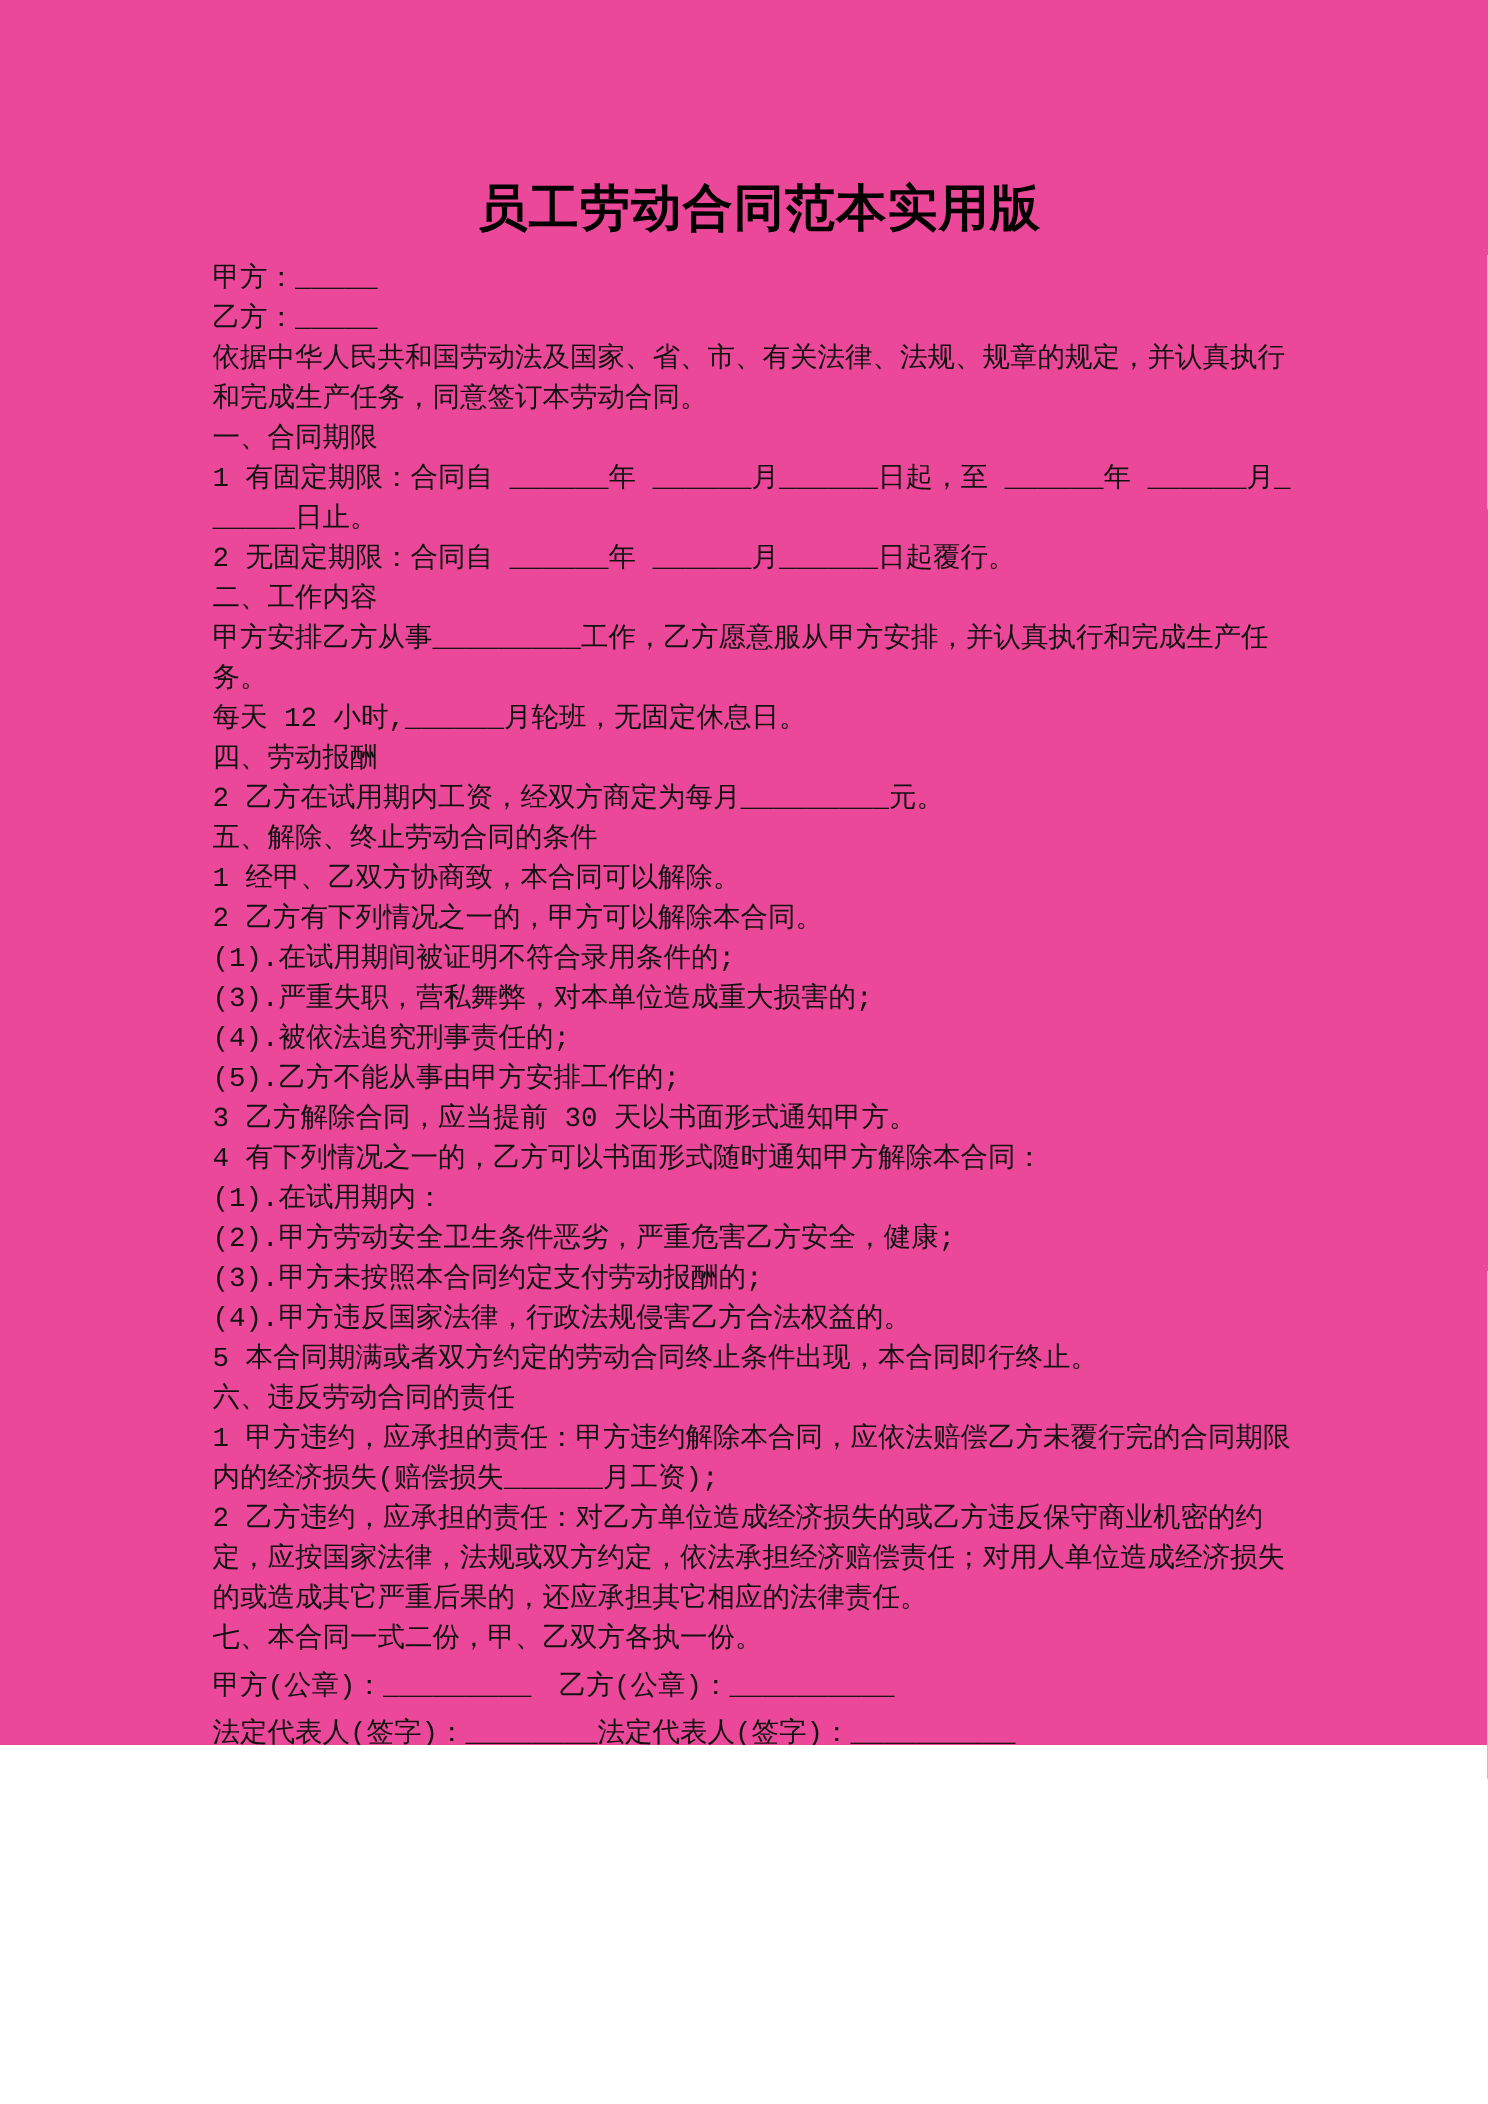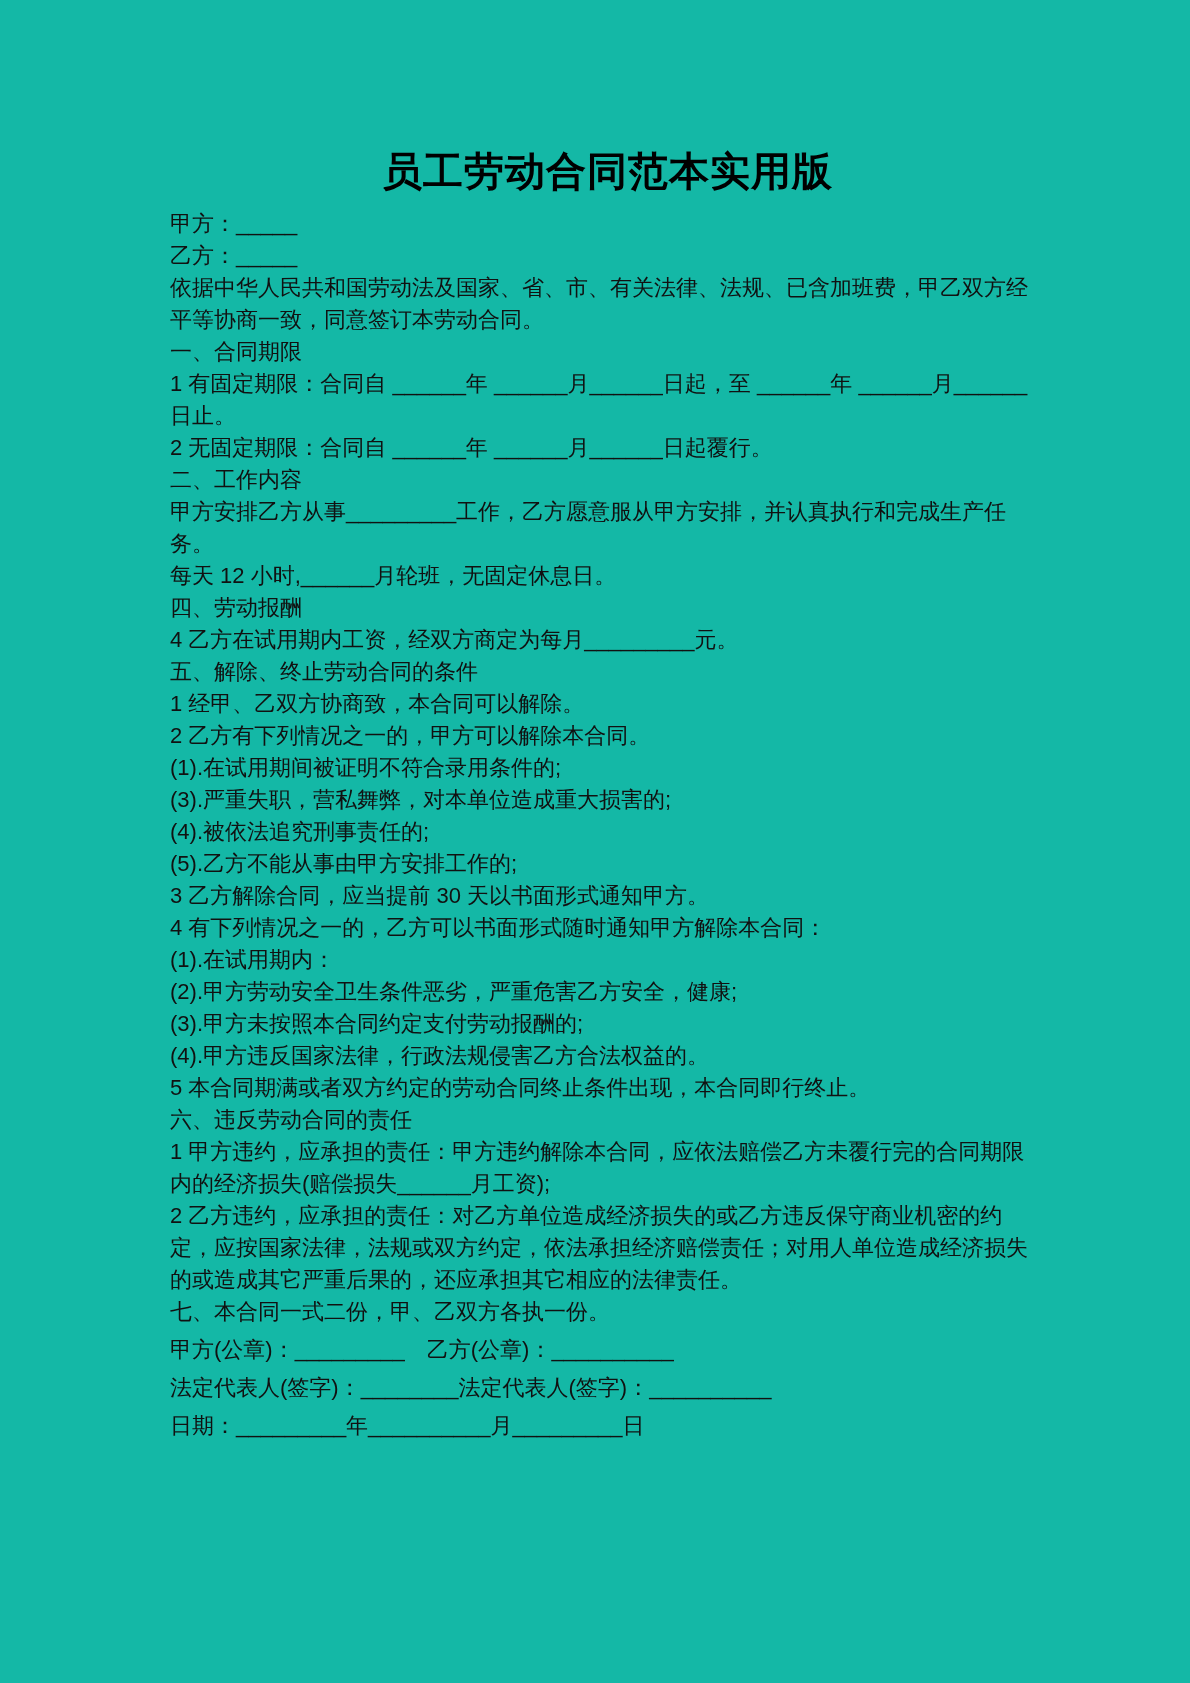--- a/index.html
+++ b/index.html
@@ -3,24 +3,24 @@
 <meta charset="utf-8">
 <style>
   html, body {
     margin: 0;
     padding: 0;
     background: #ffffff;
   }
   .page {
     position: relative;
     width: 1190px;
-    height: 1683px;
-    background: #14b8a6;
+    height: 1396px;
+    background: #ec4899;
     overflow: hidden;
-    font-family: Liberation Sans, sans-serif;
+    font-family: Liberation Mono, monospace;
     color: #111111;
   }
   .content {
     position: absolute;
     left: 170px;
     top: 146px;
     width: 875px;
   }
   .doc-title {
     text-align: center;
@@ -45,29 +45,29 @@
 </style>
 </head>
 <body>
 
 <div class="page">
   <div class="content">
     <h1 class="doc-title">员工劳动合同范本实用版</h1>
 
     <p class="para">甲方：_____</p>
     <p class="para">乙方：_____</p>
-    <p class="para">依据中华人民共和国劳动法及国家、省、市、有关法律、法规、已含加班费，甲乙双方经平等协商一致，同意签订本劳动合同。</p>
+    <p class="para">依据中华人民共和国劳动法及国家、省、市、有关法律、法规、规章的规定，并认真执行和完成生产任务，同意签订本劳动合同。</p>
     <p class="para">一、合同期限</p>
     <p class="para">1 有固定期限：合同自 ______年 ______月______日起，至 ______年 ______月______日止。</p>
     <p class="para">2 无固定期限：合同自 ______年 ______月______日起覆行。</p>
     <p class="para">二、工作内容</p>
     <p class="para">甲方安排乙方从事_________工作，乙方愿意服从甲方安排，并认真执行和完成生产任务。</p>
     <p class="para">每天 12 小时,______月轮班，无固定休息日。</p>
     <p class="para">四、劳动报酬</p>
-    <p class="para">4 乙方在试用期内工资，经双方商定为每月_________元。</p>
+    <p class="para">2 乙方在试用期内工资，经双方商定为每月_________元。</p>
     <p class="para">五、解除、终止劳动合同的条件</p>
     <p class="para">1 经甲、乙双方协商致，本合同可以解除。</p>
     <p class="para">2 乙方有下列情况之一的，甲方可以解除本合同。</p>
     <p class="para">(1).在试用期间被证明不符合录用条件的;</p>
     <p class="para">(3).严重失职，营私舞弊，对本单位造成重大损害的;</p>
     <p class="para">(4).被依法追究刑事责任的;</p>
     <p class="para">(5).乙方不能从事由甲方安排工作的;</p>
     <p class="para">3 乙方解除合同，应当提前 30 天以书面形式通知甲方。</p>
     <p class="para">4 有下列情况之一的，乙方可以书面形式随时通知甲方解除本合同：</p>
     <p class="para">(1).在试用期内：</p>

